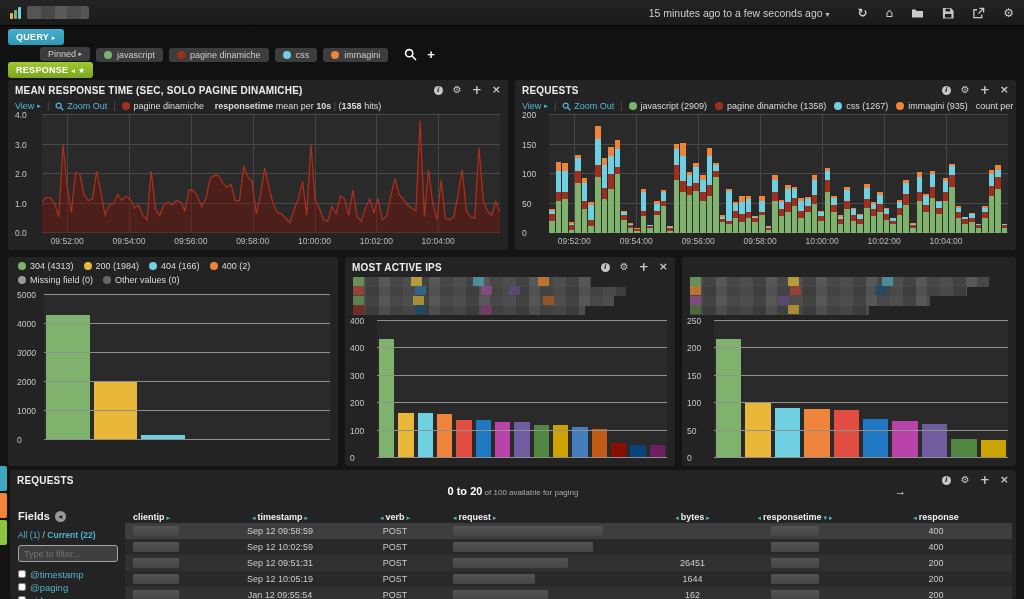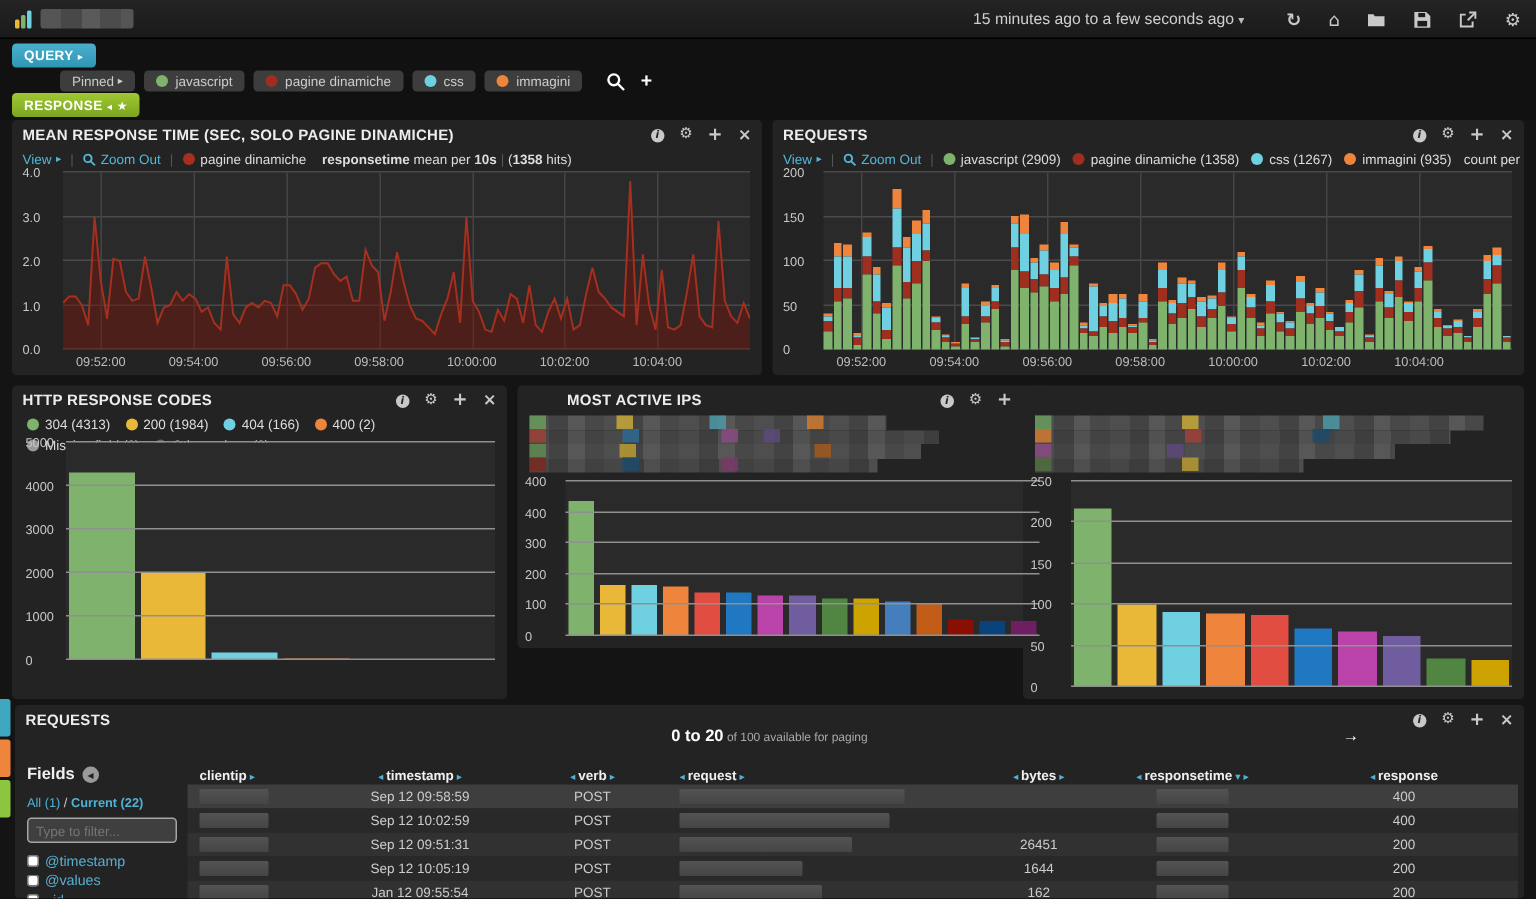--- a/index.html
+++ b/index.html
@@ -713,64 +713,55 @@
               <div style="height: 2.5%; background: rgb(158, 47, 30);"></div>
               <div style="height: 1%; background: rgb(110, 208, 224);"></div>
               <div style="height: 0.5%; background: rgb(239, 132, 60);"></div>
             </div>
           </div>
         </div>
       </div>
   </section>
 
   <section class="panel" id="p-http" style="left:8px;top:257px;width:330px;height:209px;">
-    <div class="panel-header">
-      <span class="panel-title">HTTP RESPONSE CODES</span>
-      <span class="panel-icons">
-          <span class="pic i-info"></span>
-          <span class="pic i-gear"></span>
-          <span class="pic i-move"></span>
-          <span class="pic i-close"></span>
-        </span>
-    </div>
     <div class="legend-row" id="http-legend" style="flex-wrap:wrap;gap:4px 10px;">
         <span class="legend-item"><i class="dot" style="background:#7EB26D"></i>304 (4313)</span>
         <span class="legend-item"><i class="dot" style="background:#EAB839"></i>200 (1984)</span>
         <span class="legend-item"><i class="dot" style="background:#6ED0E0"></i>404 (166)</span>
         <span class="legend-item"><i class="dot" style="background:#EF843C"></i>400 (2)</span>
         <span class="legend-item"><i class="dot" style="background:#999999"></i>Missing field (0)</span>
         <span class="legend-item"><i class="dot" style="background:#666666"></i>Other values (0)</span>
       </div>
     <div class="chart">
         <div class="plot" style="inset: 2px 2px 2px 30px;">
           <div class="gridline above" style="bottom: 0%;"></div>
           <span class="ytick" style="bottom: 0%;">0</span>
           <div class="gridline above" style="bottom: 20%;"></div>
           <span class="ytick" style="bottom: 20%;">1000</span>
           <div class="gridline above" style="bottom: 40%;"></div>
           <span class="ytick" style="bottom: 40%;">2000</span>
           <div class="gridline above" style="bottom: 60%;"></div>
-          <span class="ytick" style="bottom: 60%;">3000</span>
+          <span class="ytick" style="bottom: 60%; font-style: italic;">3000</span>
           <div class="gridline above" style="bottom: 80%;"></div>
           <span class="ytick" style="bottom: 80%;">4000</span>
           <div class="gridline above" style="bottom: 100%;"></div>
           <span class="ytick" style="bottom: 100%;">5000</span>
           <div class="bars">
             <div style="flex: 1 1 0%; margin: 0px 2px; height: 86.26%; background: rgb(126, 178, 109);"></div>
             <div style="flex: 1 1 0%; margin: 0px 2px; height: 39.68%; background: rgb(234, 184, 57);"></div>
             <div style="flex: 1 1 0%; margin: 0px 2px; height: 3.32%; background: rgb(110, 208, 224);"></div>
             <div style="flex: 1 1 0%; margin: 0px 2px; height: 0.04%; min-height: 1px; background: rgb(239, 132, 60);"></div>
             <div style="flex: 1 1 0%; margin: 0px 2px; height: 0%; background: rgb(153, 153, 153);"></div>
             <div style="flex: 1 1 0%; margin: 0px 2px; height: 0%; background: rgb(102, 102, 102);"></div>
           </div>
         </div>
       </div>
   </section>
 
-  <section class="panel" id="p-ips" style="left:345px;top:257px;width:330px;height:175px;padding-left:26px;">
+  <section class="panel" id="p-ips" style="left:345px;top:257px;width:330px;height:209px;">
     <div class="panel-header">
       <span class="panel-title">MOST ACTIVE IPS</span>
       <span class="panel-icons">
           <span class="pic i-info"></span>
           <span class="pic i-gear"></span>
           <span class="pic i-move"></span>
           <span class="pic i-close"></span>
         </span>
     </div>
     <div class="mosaic" style="width:290px;">
@@ -901,21 +892,21 @@
         <a style="font-weight:bold">Current (22)</a>
       </div>
       <input type="text" placeholder="Type to filter..." style="">
       <div class="field-list" id="field-list">
           <label class="field-item">
             <input type="checkbox" style="">
             <span>@timestamp</span>
           </label>
           <label class="field-item">
             <input type="checkbox" style="">
-            <span>@values</span>
+            <span>@paging</span>
           </label>
           <label class="field-item">
             <input type="checkbox" style="">
             <span>_id</span>
           </label>
         </div>
     </aside>
     <div class="dtable" id="req-table">
         <div class="trow thead">
           <div class="th al">clientip<span class="hcaret"> ▸</span></div>

